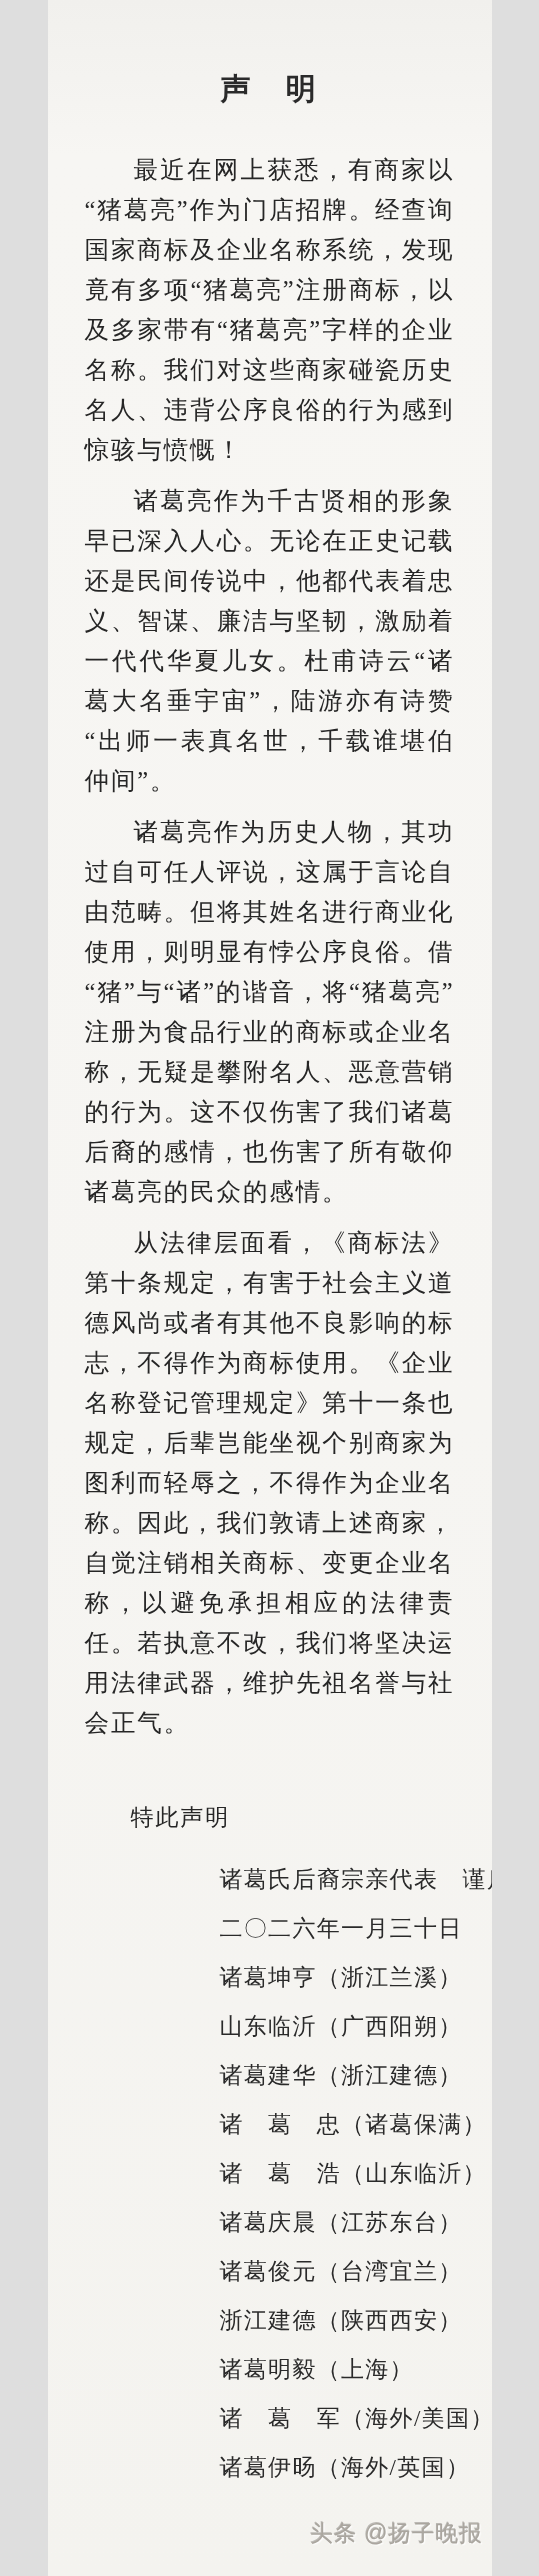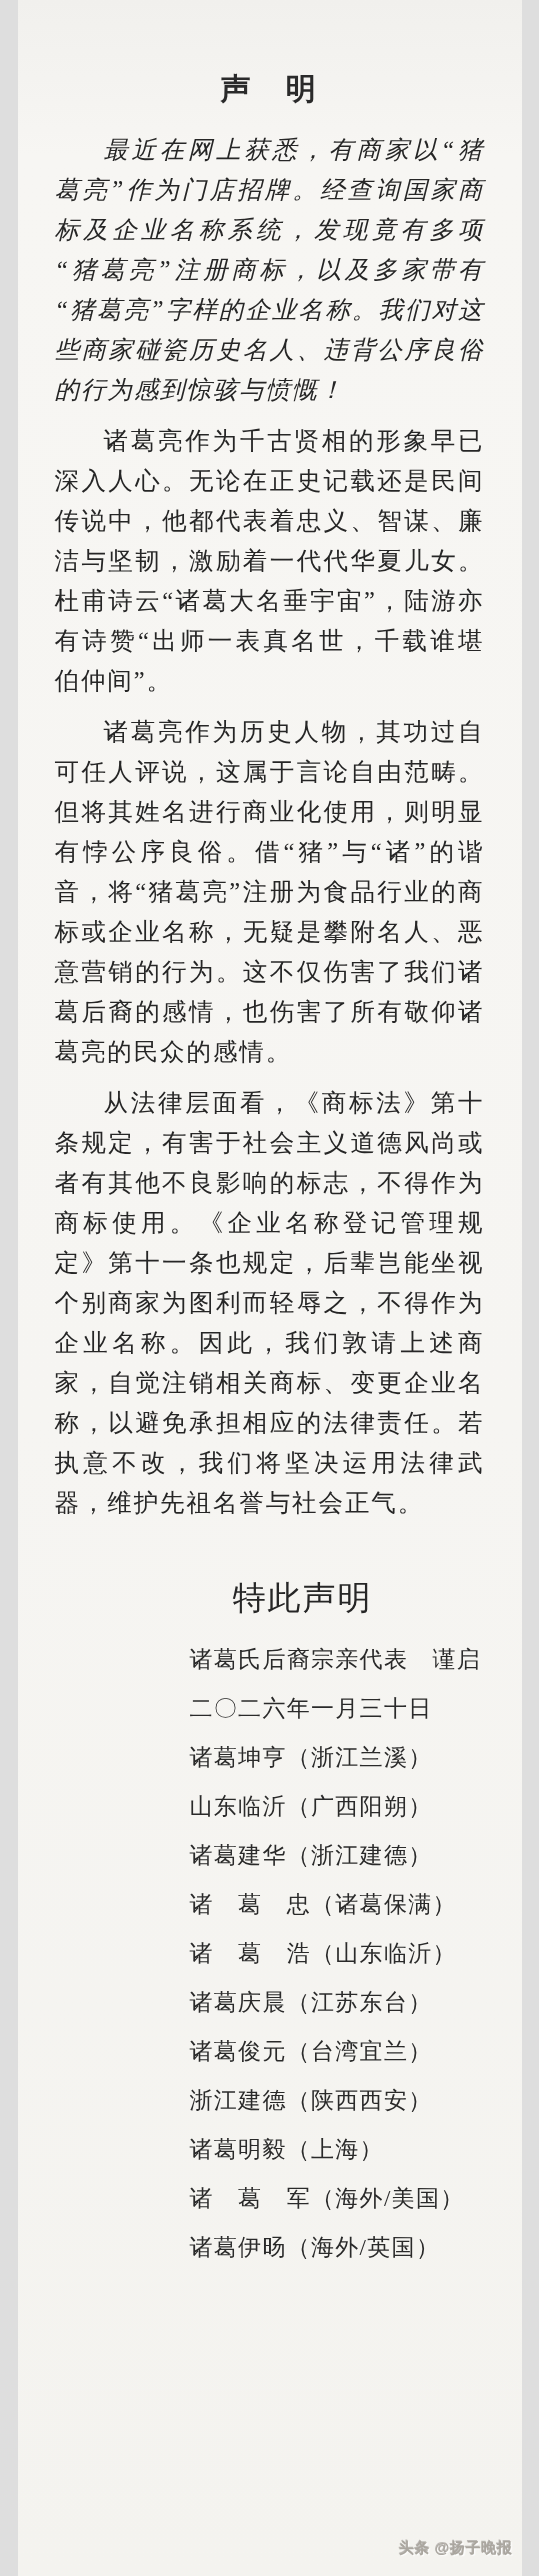--- a/index.html
+++ b/index.html
@@ -2,21 +2,21 @@
 <html lang="zh" style="font-size:10.3px"><head>
 <meta charset="utf-8">
 <style>
   html, body {
     margin: 0;
     padding: 0;
     background: #dedede;
   }
   .page {
     position: relative;
-    width: 504px;
+    width: 444px;
     height: 2576px;
     margin: 0 auto;
     overflow: hidden;
     background: linear-gradient(180deg, #f1f0ed 0%, #f7f6f3 6%, #f6f5f2 55%, #f4f3ef 100%);
     font-family: "Liberation Serif", "DejaVu Serif", serif;
     color: #262626;
   }
   .doc-title {
     padding-top: 68px;
     margin: 0;
@@ -33,52 +33,50 @@
   .doc-body p.para {
     margin: 0 0 11px 0;
     font-size: 24.5px;
     line-height: 40px;
     letter-spacing: 1.9px;
     text-align: justify;
     text-indent: 2em;
     color: #262626;
   }
   .doc-body p.para:first-of-type {
-    margin-top: 21px;
-    font-style: italic;
+    margin-top: 41px;
   }
   .closing {
     margin: 55px 0 0 0;
-    font-size: 33px;
+    font-size: 23px;
     line-height: 40px;
     letter-spacing: 1.9px;
     text-indent: 2em;
     color: #262626;
-    text-align: center;
   }
   .signature-block {
     margin: 16.7px 0 0 135px;
     font-size: 23px;
     line-height: 49px;
     letter-spacing: 1.3px;
     color: #2a2a2a;
   }
   .signature-block .sig-line {
     white-space: nowrap;
   }
   .signature-block .sig-rep,
   .signature-block .sig-date {
   }
   .watermark {
     position: absolute;
     right: 9px;
-    bottom: 18px;
+    bottom: 27px;
     font-family: "Liberation Sans", "DejaVu Sans", sans-serif;
-    font-size: 15px;
-    font-weight: bold;
+    font-size: 23px;
+    font-weight: normal;
     letter-spacing: 0.6px;
     color: #aaa69f;
     text-shadow: -0.6px -0.6px 0.6px rgba(120,116,110,0.45),
                   1.3px 1.3px 1.3px rgba(255,255,255,0.95);
   }
 </style>
 </head>
 <body>
 
 <div class="page">

